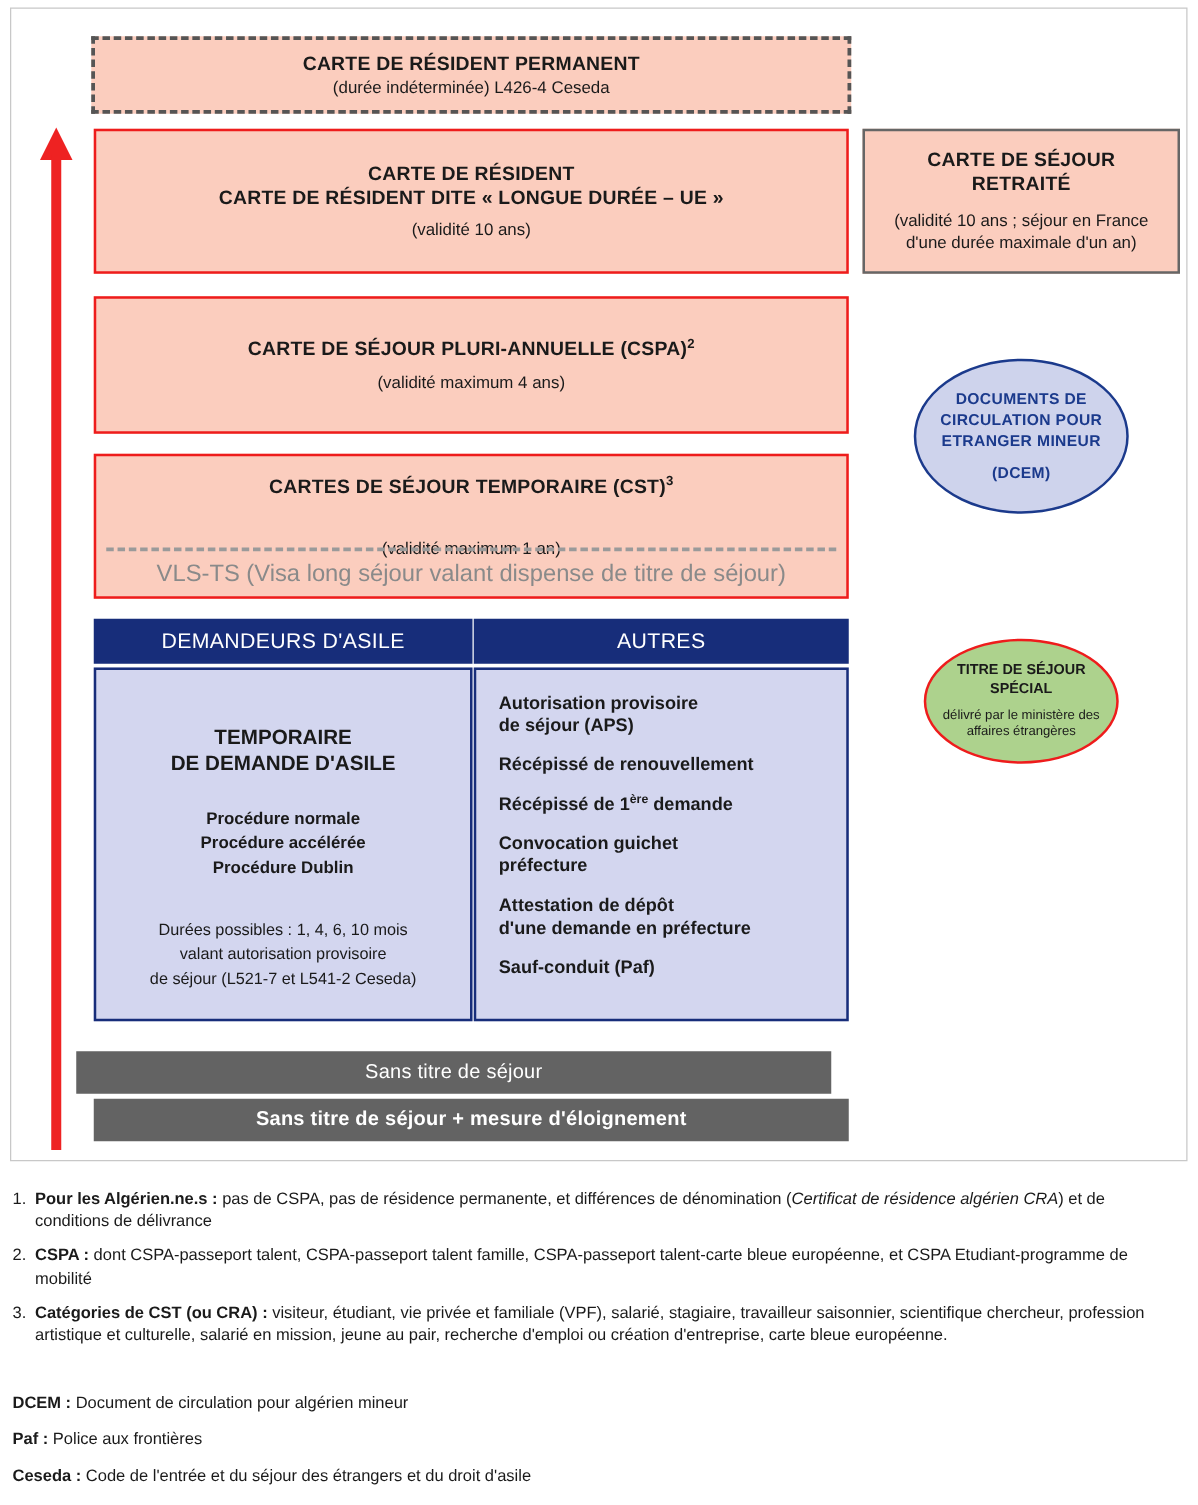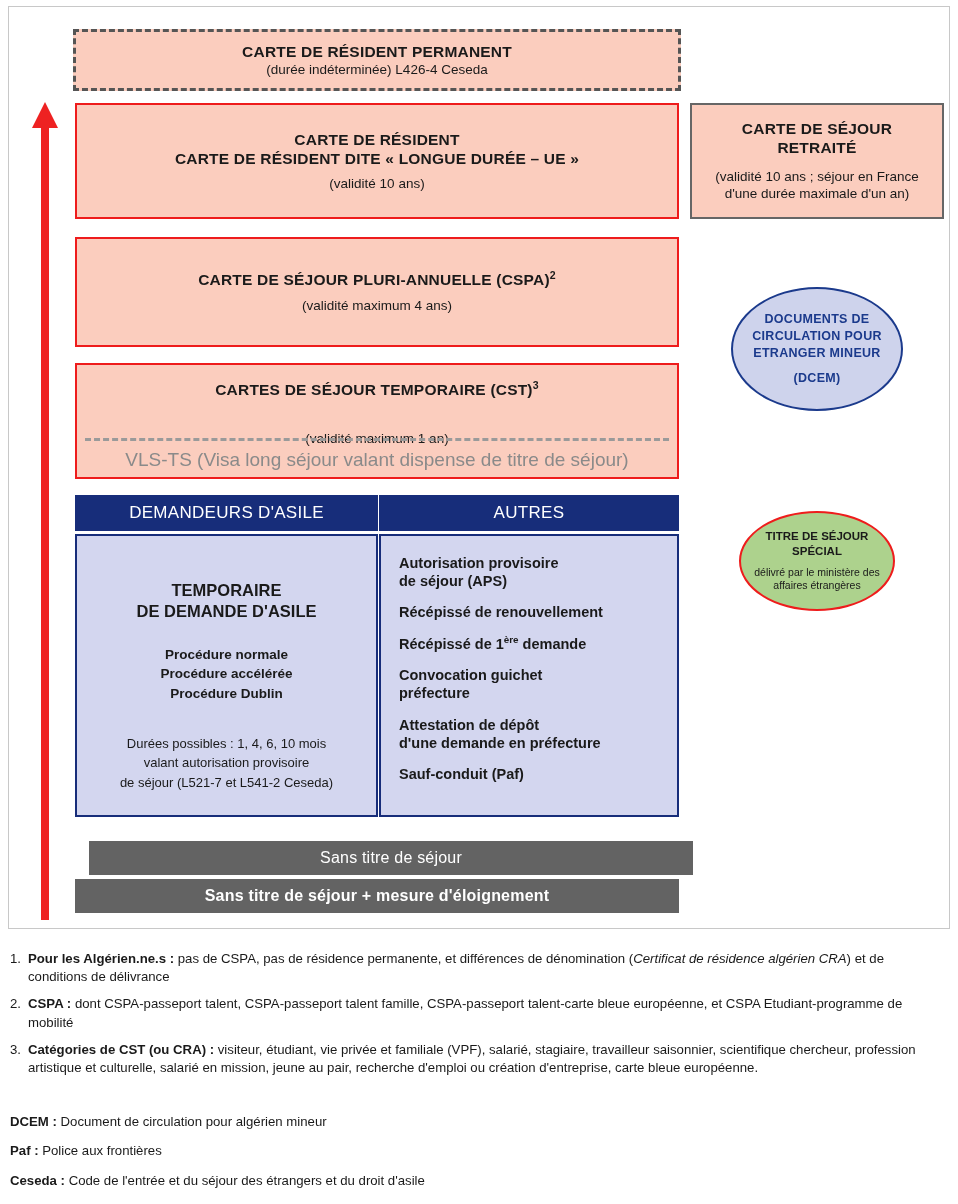--- a/index.html
+++ b/index.html
@@ -193,21 +193,21 @@
   .grey-bar {
     position: absolute;
     background: #636363;
     color: #ffffff;
     display: flex;
     align-items: center;
     justify-content: center;
     font-size: 16px;
     letter-spacing: 0.2px;
   }
-  #bar-sans { left: 80px; top: 834px; width: 604px; height: 34px; }
+  #bar-sans { left: 52px; top: 834px; width: 604px; height: 34px; }
   #bar-sans-eloign { left: 66px; top: 872px; width: 604px; height: 34px; font-weight: bold; }
 
   
   .footnotes {
     position: absolute;
     left: 10px;
     top: 950px;
     width: 930px;
     font-size: 13.2px;
     line-height: 1.38;

